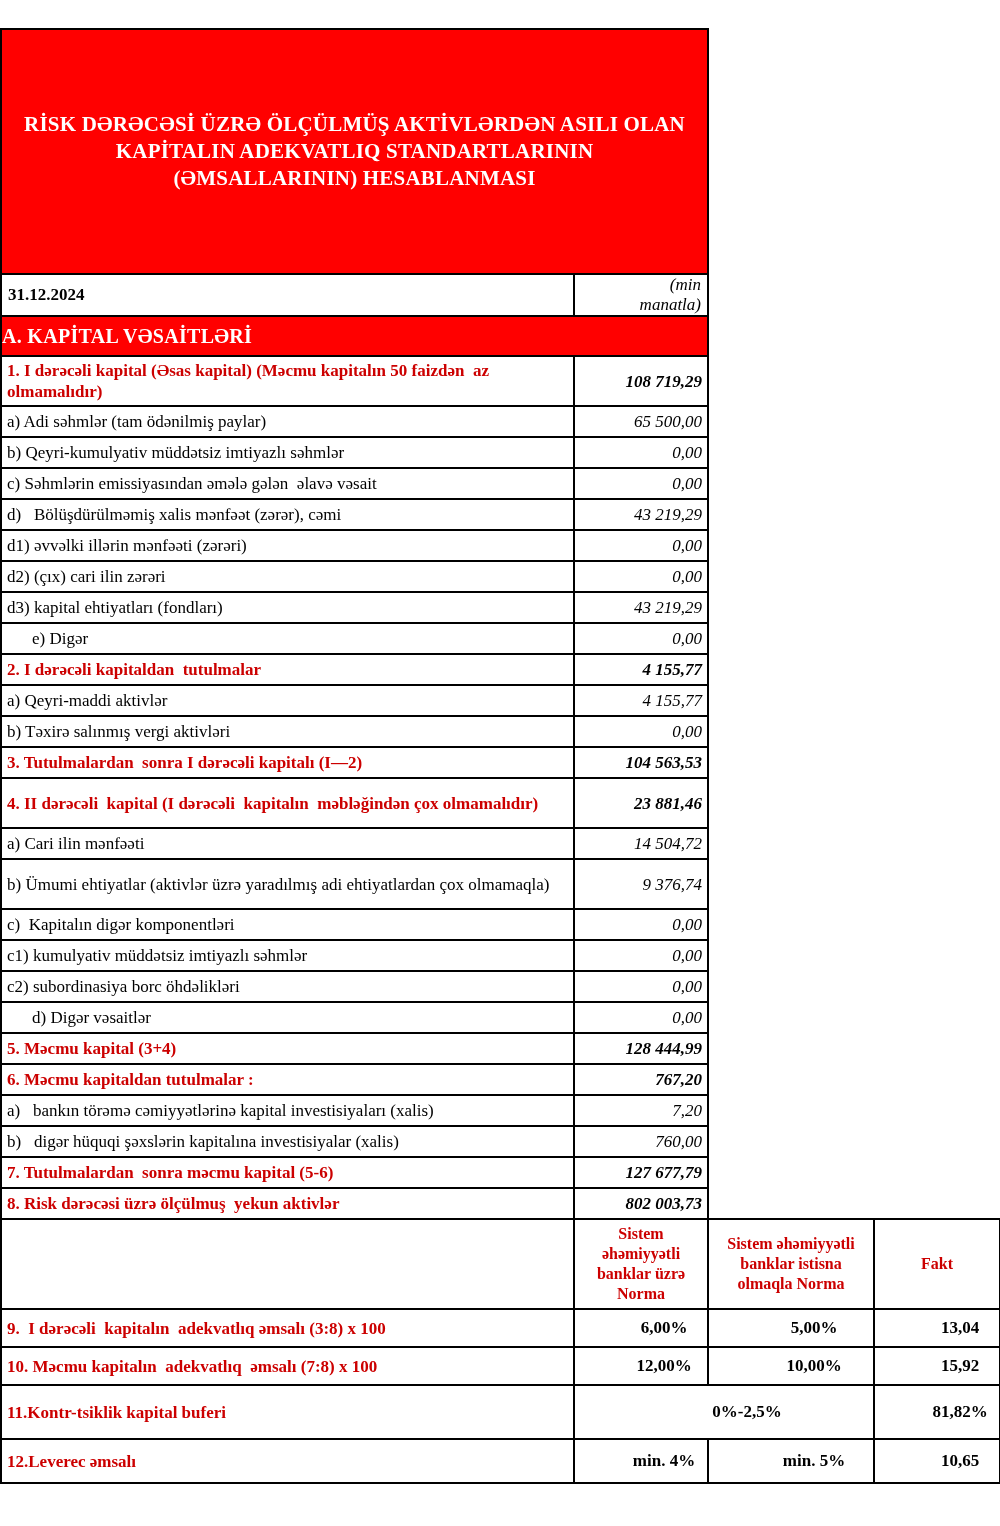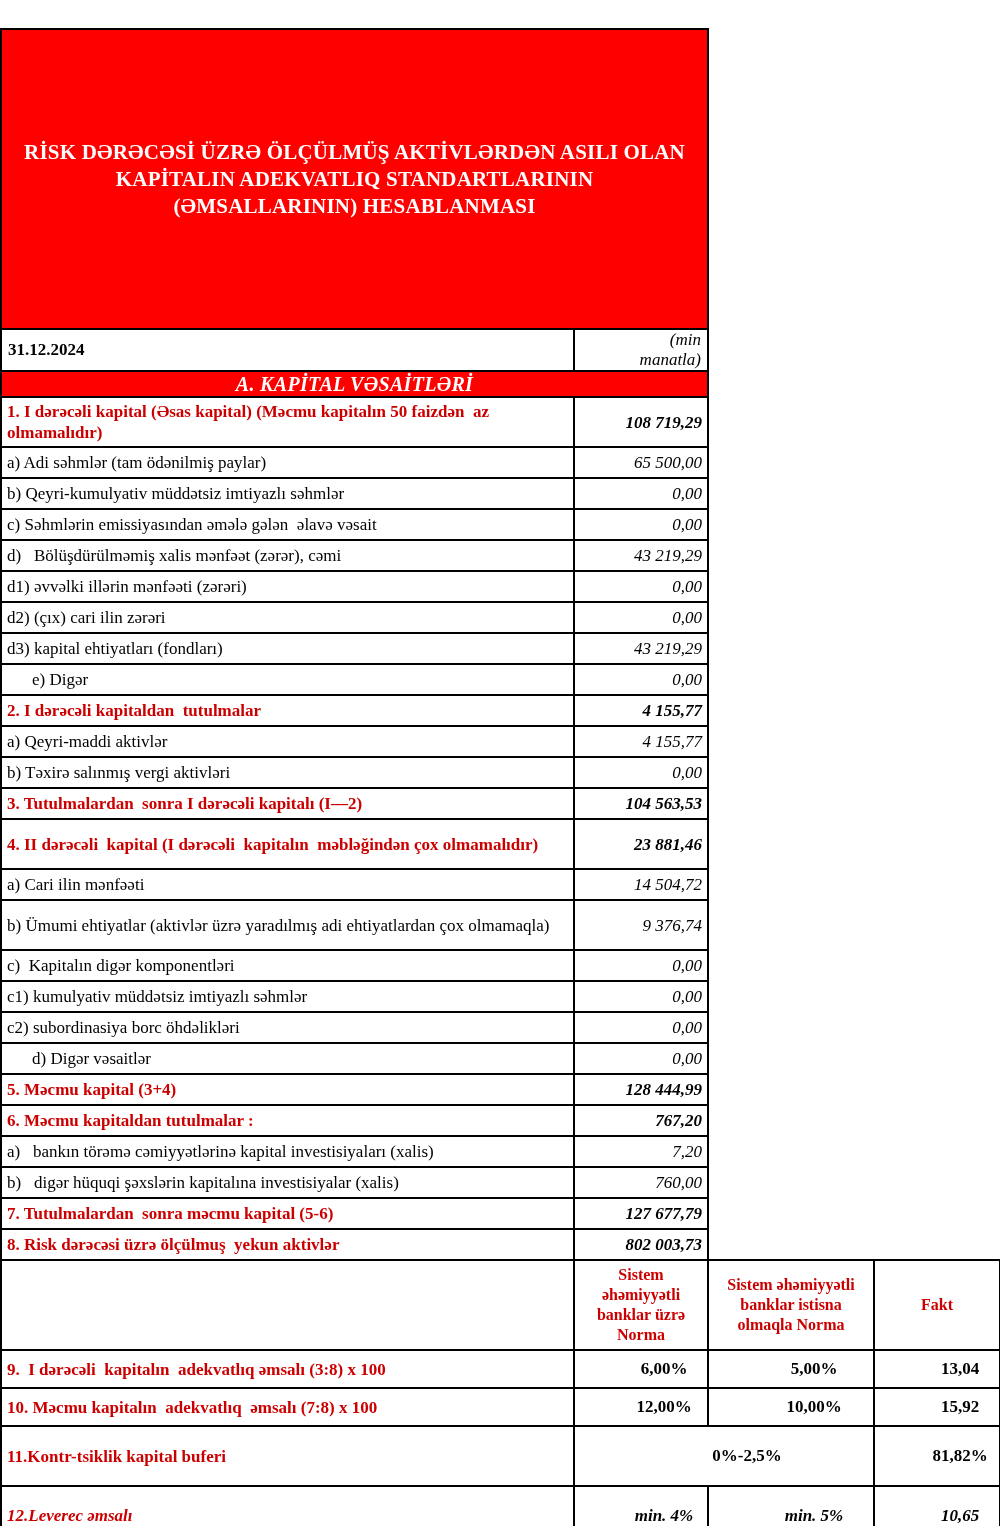--- a/index.html
+++ b/index.html
@@ -13,45 +13,44 @@
 
   table { border-collapse: collapse; table-layout: fixed; }
   td, th { border: 2px solid #000000; vertical-align: middle; }
 
   
   .capital-table { width: 707px; font-size: 17px; }
   .capital-table .col-label { width: 573px; }
   .capital-table .col-value { width: 134px; }
 
   .title-cell {
-    height: 300px;
+    height: 245px;
     background: var(--red-bg, #FF0000);
     text-align: center;
     color: #ffffff;
   }
   .title-cell .title-line {
     font-weight: bold;
     font-size: 21px;
     line-height: 27px;
     letter-spacing: 0.2px;
   }
 
   .date-row td { height: 27px; }
   .date-cell { font-weight: bold; padding-left: 6px; }
   .unit-cell { font-style: italic; text-align: right; padding-right: 6px; padding-left: 30px; }
 
   .section-cell {
-    height: 26px;
+    height: 40px;
     background: var(--red-bg, #FF0000);
     color: #ffffff;
     font-weight: bold;
     font-size: 20px;
-    text-align: center;
+    text-align: left;
     letter-spacing: 0.3px;
-    font-style: italic;
   }
 
   .capital-table td.lbl {
     padding: 2px 4px 2px 5px;
     white-space: pre-wrap;
     line-height: 21px;
     margin-top: 24px;
   }
   .capital-table td.val {
     text-align: right;
@@ -87,22 +86,22 @@
     padding: 2px 4px 2px 5px;
     white-space: pre-wrap;
     line-height: 21px;
   }
   .ratio-table td.num {
     text-align: center;
     font-weight: bold;
     padding-left: 46px;
   }
   tr.ratio-sm td { height: 38px; }
-  tr.ratio-md td { height: 60px; }
-  tr.ratio-lg td { height: 59px; font-style: italic; }
+  tr.ratio-md td { height: 54px; }
+  tr.ratio-lg td { height: 44px; }
 </style>
 </head>
 <body>
 
 <table class="capital-table">
   <colgroup>
       <col class="col-label">
       <col class="col-value">
     </colgroup>
   <tbody>

